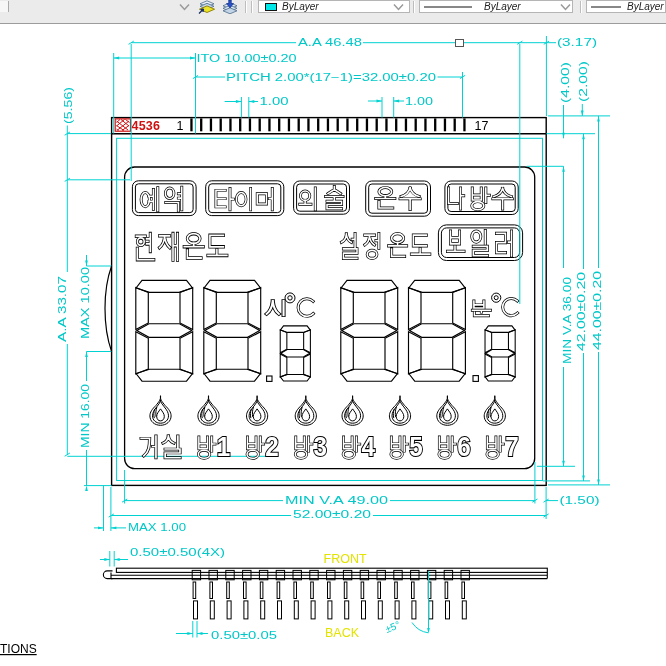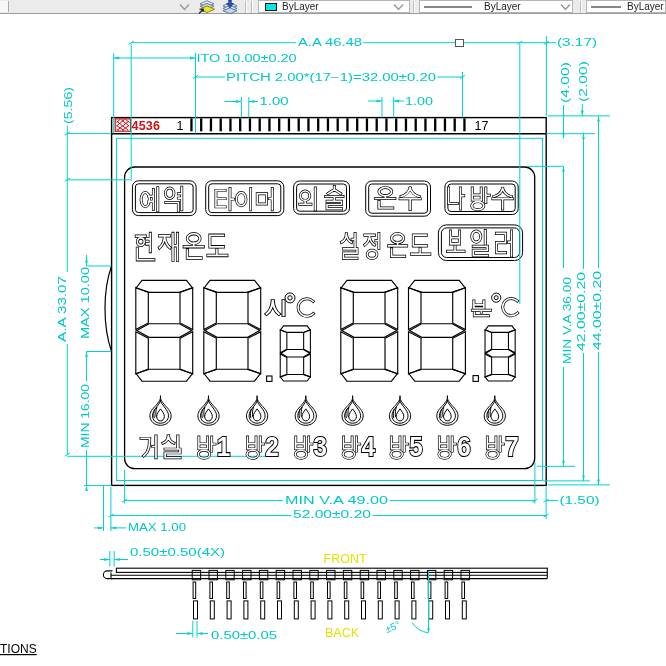--- a/index.html
+++ b/index.html
@@ -1,17 +1,17 @@
 <!DOCTYPE html>
 <html><head><meta charset="utf-8">
 <style>
 html,body{margin:0;padding:0;background:#fff;width:666px;height:666px;overflow:hidden}
 *{box-sizing:border-box}
 body{font-family:"Liberation Sans", sans-serif;}
-#tb{position:absolute;left:0;top:0;width:666px;height:14px;background:#ebebeb;border-bottom:1px solid #9c9c9c;}
+#tb{position:absolute;left:0;top:0;width:666px;height:24px;background:#ebebeb;border-bottom:1px solid #9c9c9c;font-style:italic;}
 .sep{position:absolute;top:1px;height:12px;width:2px;border-left:1px solid #bdbdbd;border-right:1px solid #fff;}
 .combo{position:absolute;top:0px;height:13px;background:#fff;border:1px solid #b5b5b5;}
 .ctext{position:absolute;top:1px;font-size:10px;color:#222;letter-spacing:0px;}
 svg{position:absolute;left:0;top:0}
 text{font-family:"Liberation Sans", sans-serif;}
 </style></head>
 <body>
 
 <div id="tb">
 <div style="position:absolute;left:0;top:1px;width:9px;height:11px;background:#f7f7f7;border-right:1px solid #aaa"></div>

